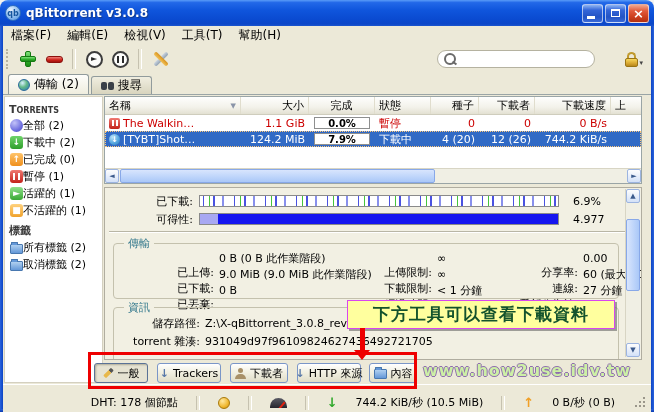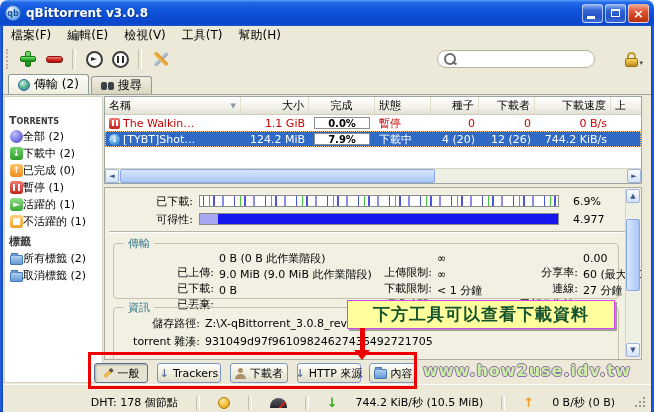--- a/index.html
+++ b/index.html
@@ -64,21 +64,21 @@
     border-radius:3px 3px 0 0;height:20px;box-sizing:border-box;}
   .tab.active{background:linear-gradient(#fdfdfb,#efedde);position:relative;z-index:2;}
   .tab.inactive{height:18px;background:linear-gradient(#f0eee0,#d8d4be);margin-left:2px;}
   .globe{width:12px;height:12px;border-radius:50%;background:radial-gradient(circle at 35% 30%,#d8f0ff,#63b887 45%,#2878b8);border:1px solid #2a6a9a;box-sizing:border-box;}
   .binoc{width:13px;height:8px;position:relative;}
   .binoc::before,.binoc::after{content:"";position:absolute;top:0;width:6px;height:8px;background:#3a4048;border-radius:2px;}
   .binoc::before{left:0;} .binoc::after{right:0;}
   
   #workspace{left:3px;top:94px;width:648px;height:290px;background:#ece9d8;border-top:1px solid #9aa5a6;box-sizing:border-box;}
   
-  #sidebar{position:absolute;left:1px;top:1px;width:99px;bottom:1px;background:#fff;border:1px solid #d4d0c0;box-sizing:border-box;padding:15px 0;}
+  #sidebar{position:absolute;left:1px;top:1px;width:99px;bottom:1px;background:#fff;border:1px solid #d4d0c0;box-sizing:border-box;padding:4px 0;}
   .side-head{font-weight:bold;color:#3a3a3a;font-variant:small-caps;padding:2px 4px 1px;font-size:11px;}
   .side-head2{font-weight:bold;color:#3a3a3a;padding:4px 4px 1px;font-size:11px;}
   .side-item{display:flex;align-items:center;gap:0;padding:1px 2px 1px 5px;white-space:nowrap;}
   .sico{width:13px;height:13px;border-radius:3px;flex:none;color:#fff;font-size:9px;font-weight:bold;
     display:flex;align-items:center;justify-content:center;line-height:1;}
   .si-all{border-radius:50%;background:radial-gradient(circle at 35% 30%,#c2c2f8,#7070e0 60%,#4646b4);}
   .si-dl{background:linear-gradient(#6fd46a,#2f9e2b);}
   .si-done{background:linear-gradient(#ffc46a,#ef8f1c);}
   .si-pause{background:linear-gradient(#f07a72,#c2221a);}
   .si-active{background:linear-gradient(#8fe08a,#3aa835);}

